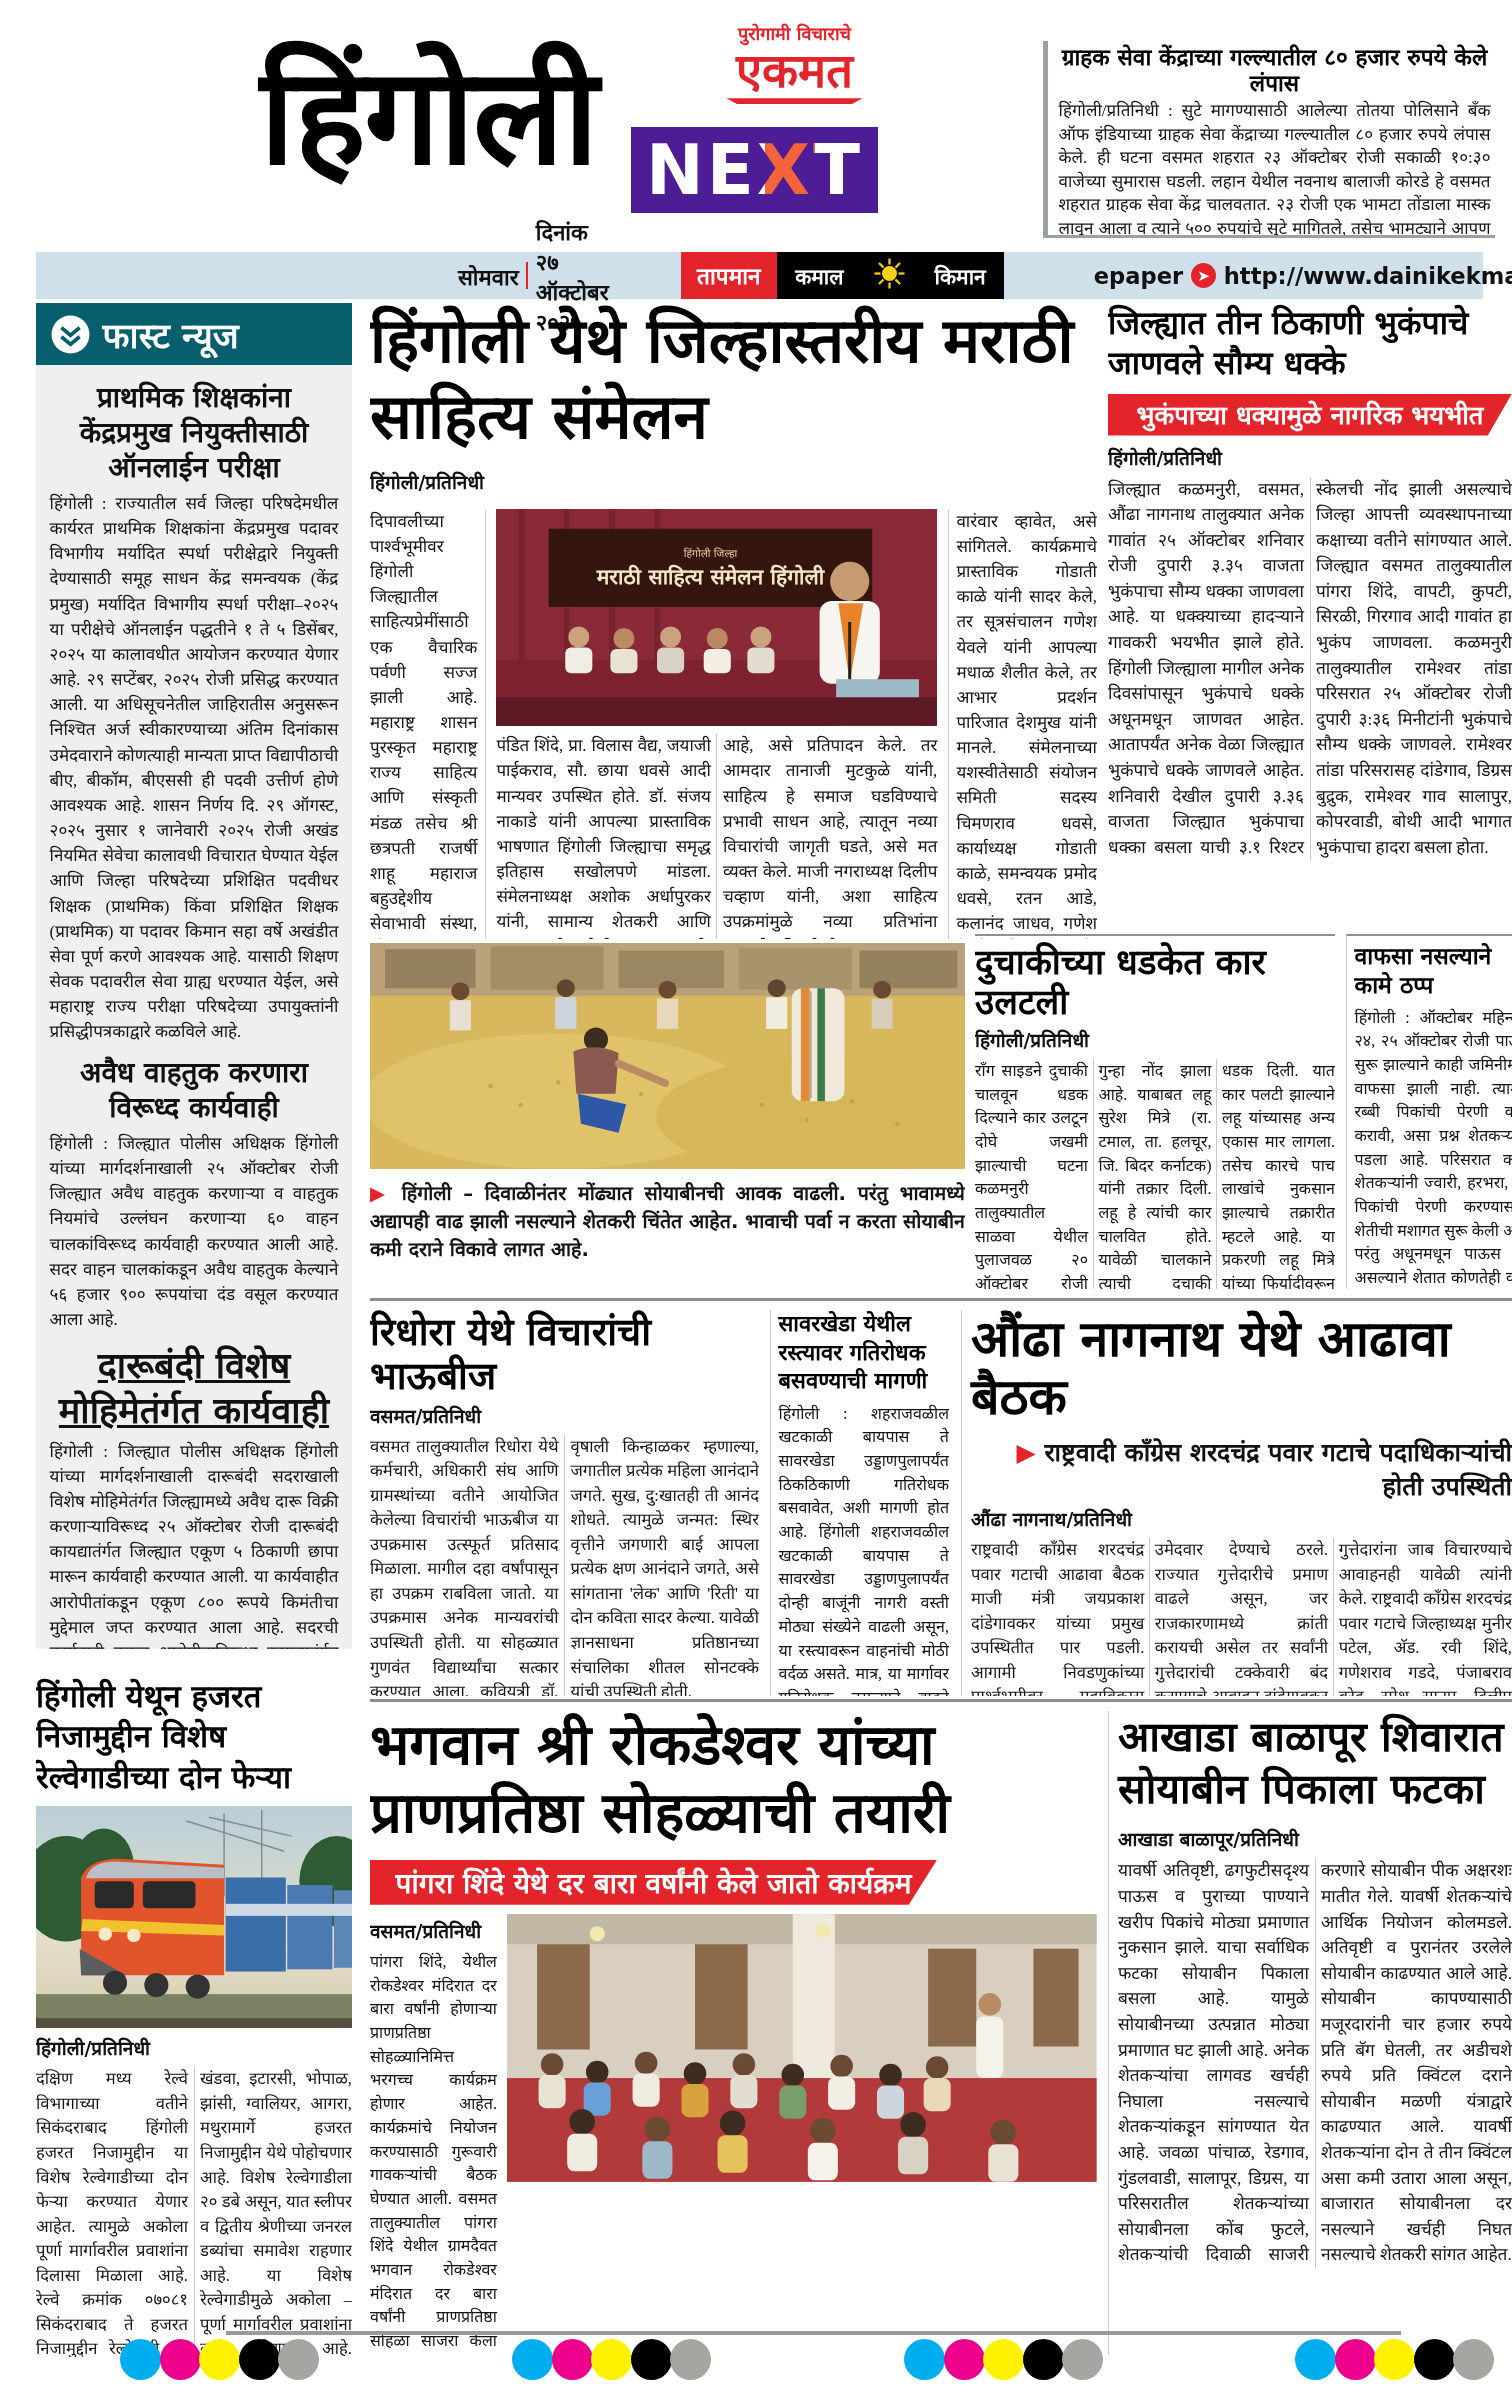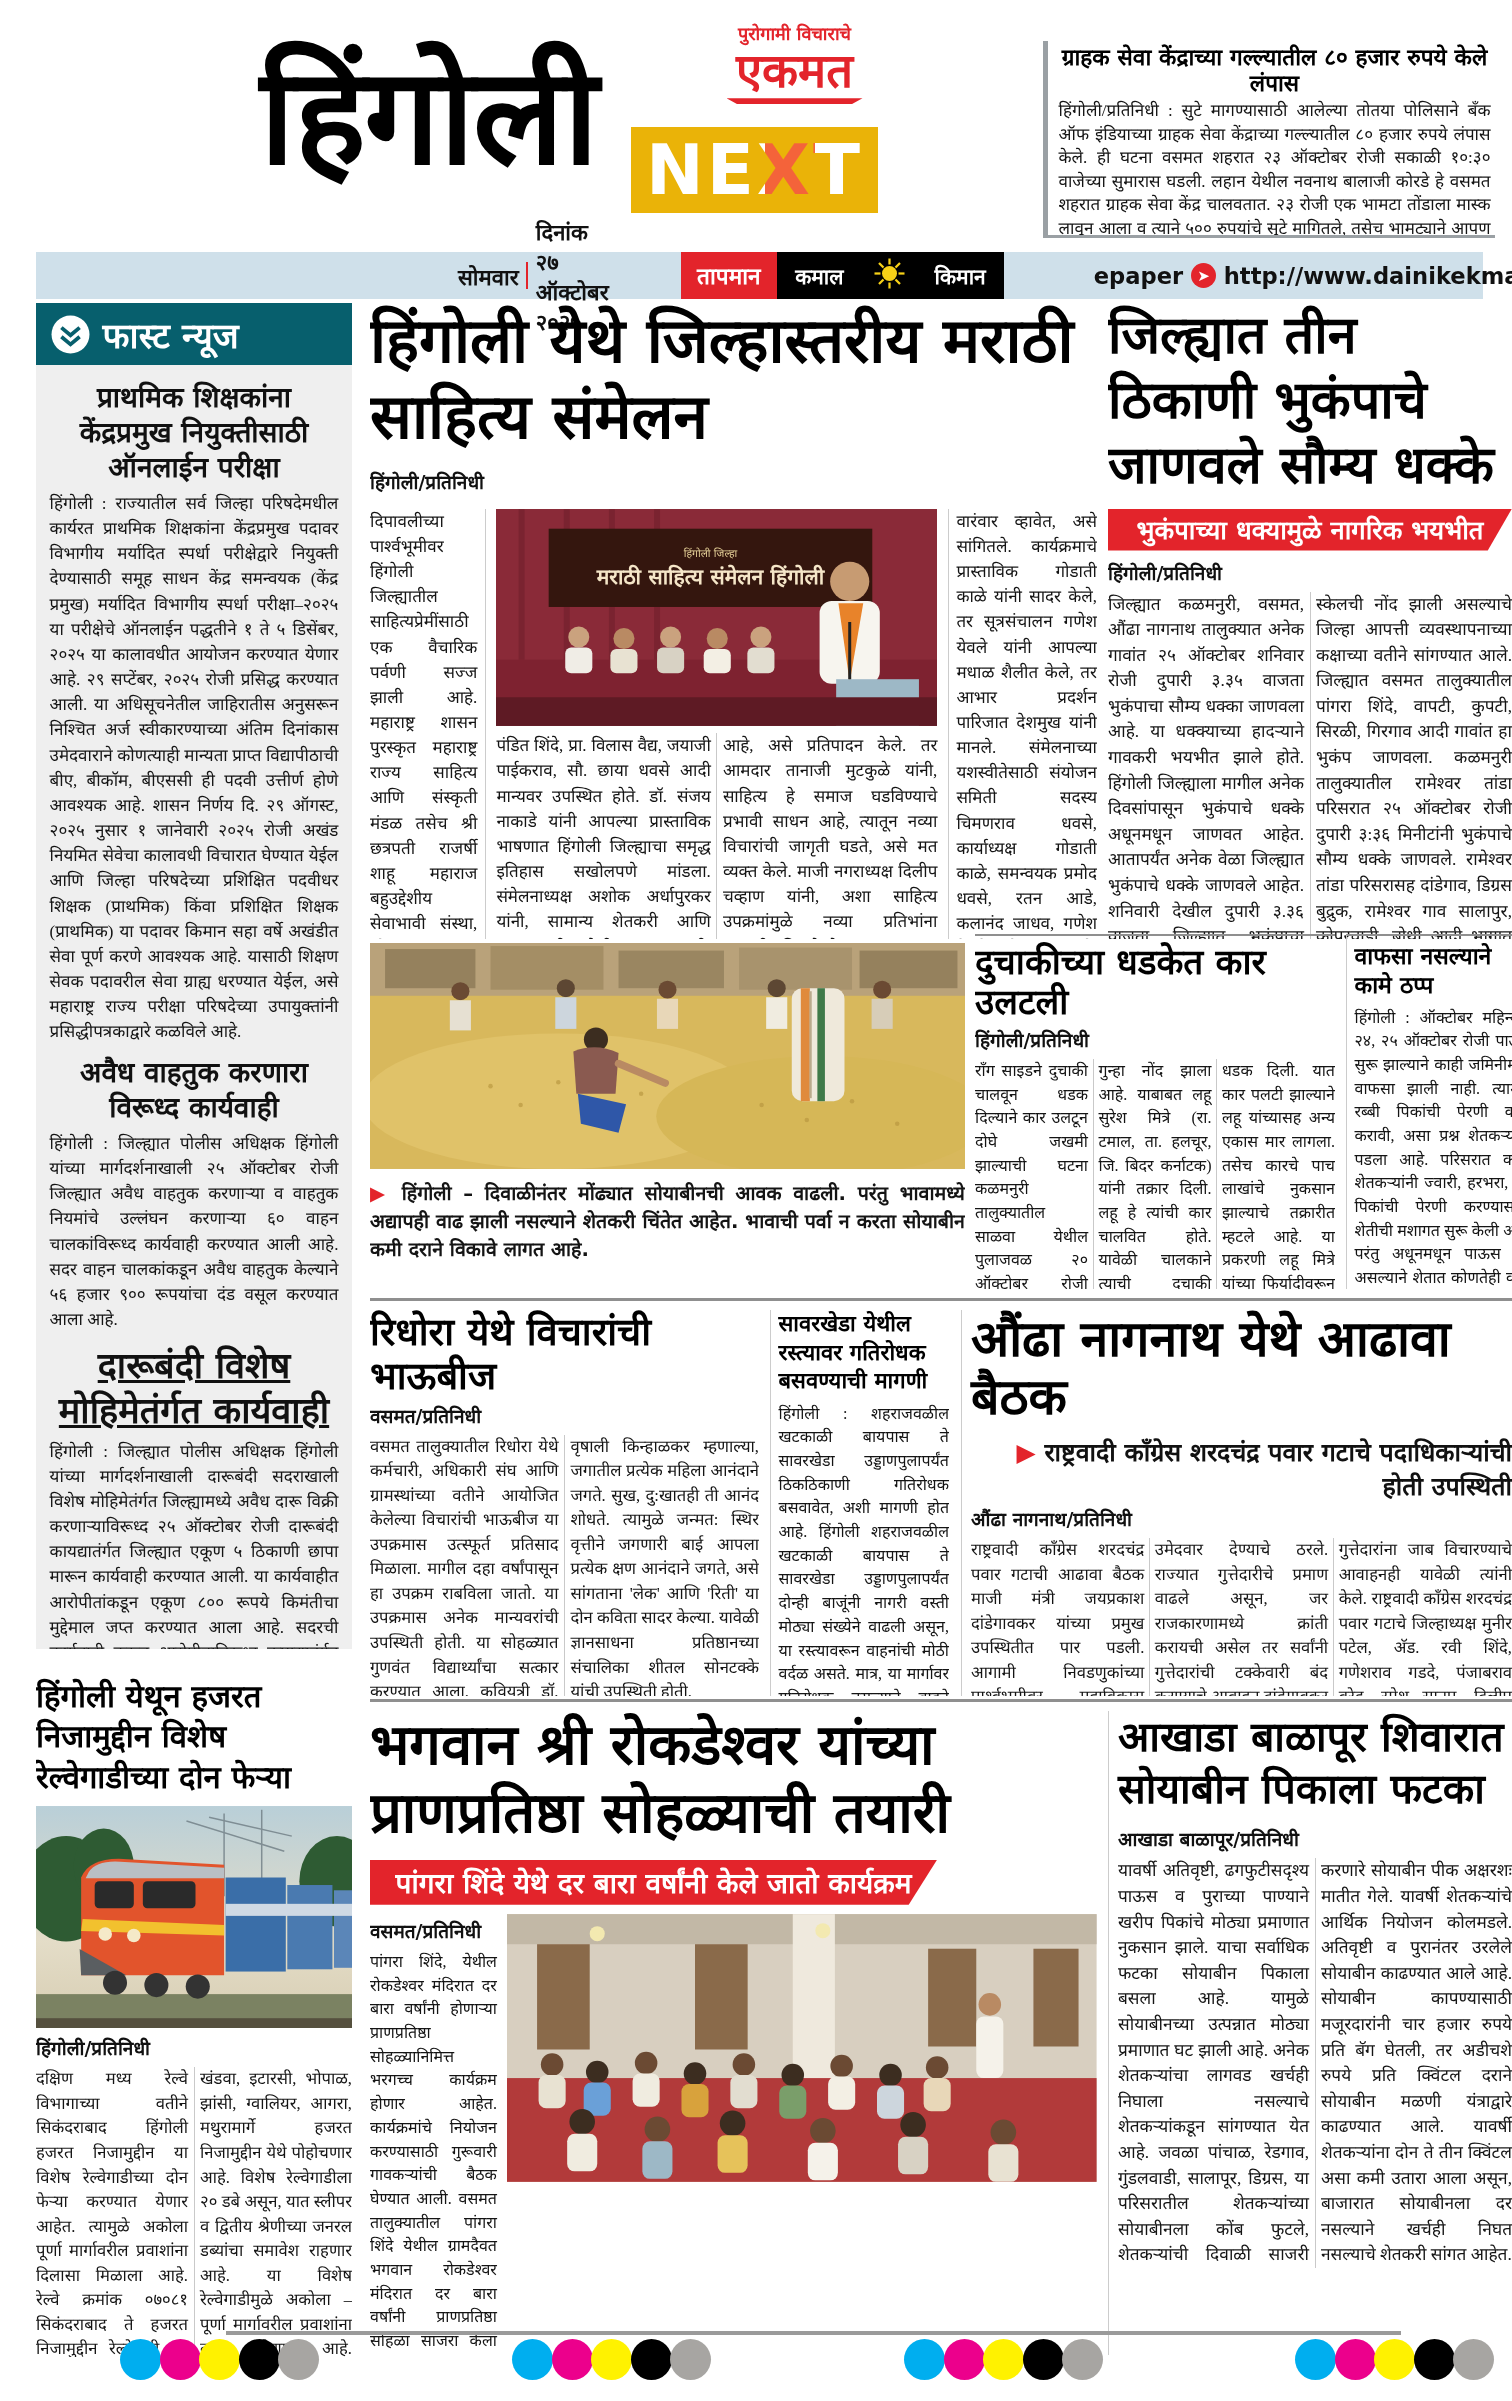--- a/index.html
+++ b/index.html
@@ -25,21 +25,21 @@
 
 <div id="page">
 
   <div class="abs" style="left:0;top:0;width:1512px;height:249px;">
     <div class="abs hl" style="left:260px;top:30px;width:392px;font-size:134px;line-height:1.3;letter-spacing:-1.5px;">हिंगोली</div>
     <div class="abs" style="left:704px;top:21px;width:181px;text-align:center;">
       <div style="color:#e3242b;font-family:'DejaVu Sans',sans-serif;font-weight:bold;font-size:18px;">पुरोगामी विचाराचे</div>
       <div style="color:#e3242b;font-family:'DejaVu Sans',sans-serif;font-weight:900;font-size:47px;line-height:1.1;">एकमत</div>
       <div style="width:136px;height:6px;background:#e3242b;margin:1.5px auto 0 auto;clip-path:polygon(0 0,100% 0,92% 100%,8% 100%);"></div>
     </div>
-    <div class="abs" style="left:631px;top:127px;width:247px;height:86px;background:#eab308;display:flex;align-items:center;justify-content:center;">
+    <div class="abs" style="left:631px;top:127px;width:247px;height:86px;background:#4c1d95;display:flex;align-items:center;justify-content:center;">
       <span style="color:#fff;font-family:'DejaVu Sans',sans-serif;font-weight:900;font-size:69px;letter-spacing:3px;
                    background:linear-gradient(90deg,#fff 0 55%,#f4633a 55% 78%,#fff 78%);-webkit-background-clip:text;background-clip:text;-webkit-text-fill-color:transparent;">NEXT</span>
     </div>
 
     <div class="abs" style="left:1043px;top:41px;width:452px;height:197px;border-left:5.3px solid #9aa0a4;border-bottom:3.8px solid #9aa0a4;padding:3px 4.5px 3px 10.5px;box-sizing:border-box;overflow:hidden;">
       <div class="hl" style="font-size:22.6px;text-align:center;margin-bottom:3px;">ग्राहक सेवा केंद्राच्या गल्ल्यातील ८० हजार रुपये केले लंपास</div>
       <div class="body-txt" style="font-size:17px;line-height:1.38;">हिंगोली/प्रतिनिधी :  सुटे मागण्यासाठी आलेल्या तोतया पोलिसाने बँक ऑफ इंडियाच्या ग्राहक सेवा केंद्राच्या गल्ल्यातील ८० हजार रुपये लंपास केले. ही घटना वसमत शहरात २३ ऑक्टोबर रोजी सकाळी १०:३० वाजेच्या सुमारास घडली. लहान येथील नवनाथ बालाजी कोरडे हे वसमत शहरात ग्राहक सेवा केंद्र चालवतात. २३ रोजी एक भामटा तोंडाला मास्क लावून आला व त्याने ५०० रुपयांचे सुटे मागितले, तसेच भामट्याने आपण पोलिस कर्मचारी असल्याचे सांगून ओळखपत्र दाखविले. यावेळी त्याने नजर चुकवून गल्ल्यातील ८० हजार रुपये लंपास केले. याप्रकरणी नवनाथ कोरडे यांच्या फिर्यादीवरून भामट्याविरुद्ध वसमत शहर पोलिस ठाण्यात गुन्हा नोंद झाला आहे.</div>
     </div>
   </div>
 
@@ -149,21 +149,21 @@
           </g>
           <rect x="0" y="250" width="586" height="38" fill="#5e1a24"></rect>
         </svg>
         <div class="body-txt cols2" style="font-size:17px;margin-top:7.5px;">पंडित शिंदे, प्रा. विलास वैद्य, जयाजी पाईकराव, सौ. छाया धवसे आदी मान्यवर उपस्थित होते. डॉ. संजय नाकाडे यांनी आपल्या प्रास्ताविक भाषणात हिंगोली जिल्ह्याचा समृद्ध इतिहास सखोलपणे मांडला. संमेलनाध्यक्ष अशोक अर्धापुरकर यांनी, सामान्य शेतकरी आणि कष्टकऱ्यांनी बोलीभाषा जगवली, हाच खरा मराठी संस्कृतीचा पाया आहे, असे प्रतिपादन केले. तर आमदार तानाजी मुटकुळे यांनी, साहित्य हे समाज घडविण्याचे प्रभावी साधन आहे, त्यातून नव्या विचारांची जागृती घडते, असे मत व्यक्त केले. माजी नगराध्यक्ष दिलीप चव्हाण यांनी, अशा साहित्य उपक्रमांमुळे नव्या प्रतिभांना व्यासपीठ मिळते; हे उपक्रम</div>
       </div>
       <div class="body-txt" style="width:148px;font-size:17px;border-left:0.8px solid #ccc;padding-left:7.5px;">वारंवार व्हावेत, असे सांगितले. कार्यक्रमाचे प्रास्ताविक गोडाती काळे यांनी सादर केले, तर सूत्रसंचालन गणेश येवले यांनी आपल्या मधाळ शैलीत केले, तर आभार प्रदर्शन पारिजात देशमुख यांनी मानले. संमेलनाच्या यशस्वीतेसाठी संयोजन समिती सदस्य चिमणराव धवसे, कार्याध्यक्ष गोडाती काळे, समन्वयक प्रमोद धवसे, रतन आडे, कलानंद जाधव, गणेश येवले, सौ. सुमन दुबे, राधिका देशमुख, पारिजात देशमुख, राजकुमार मोरगे यांनी विशेष प्रयत्न केले. या दोन दिवसांच्या संमेलनात जिल्ह्यातील कवी, साहित्यिक, लेखक आणि रसिक मोठ्या संख्येने सहभागी झाले असून, हिंगोलीत साहित्यानुरागाचा झंकार उमटला आहे.</div>
     </div>
   </div>
 
   <div class="abs" style="left:1108px;top:303px;width:404px;height:636px;overflow:hidden;">
-    <div class="hl" style="font-size:52px;line-height:1.25;">जिल्ह्यात तीन ठिकाणी भुकंपाचे जाणवले सौम्य धक्के</div>
+    <div class="hl" style="font-size:32px;line-height:1.25;">जिल्ह्यात तीन ठिकाणी भुकंपाचे जाणवले सौम्य धक्के</div>
     <div class="kicker" style="height:42px;font-size:25.6px;margin-top:10.5px;clip-path:polygon(0 0,100% 0,94% 100%,0 100%);">भुकंपाच्या धक्यामुळे नागरिक भयभीत</div>
     <div class="byline" style="margin-top:9px;">हिंगोली/प्रतिनिधी</div>
     <div class="body-txt cols2" style="font-size:17.3px;">जिल्ह्यात कळमनुरी, वसमत, औंढा नागनाथ तालुक्यात अनेक गावांत २५ ऑक्टोबर शनिवार रोजी दुपारी ३.३५ वाजता भुकंपाचा सौम्य धक्का जाणवला आहे. या धक्क्याच्या हादऱ्याने गावकरी भयभीत झाले होते. हिंगोली जिल्ह्याला मागील अनेक दिवसांपासून भुकंपाचे धक्के अधूनमधून जाणवत आहेत. आतापर्यंत अनेक वेळा जिल्ह्यात भुकंपाचे धक्के जाणवले आहेत. शनिवारी देखील दुपारी ३.३६ वाजता जिल्ह्यात भुकंपाचा धक्का बसला याची ३.१ रिश्टर स्केलची नोंद झाली असल्याचे जिल्हा आपत्ती व्यवस्थापनाच्या कक्षाच्या वतीने सांगण्यात आले. जिल्ह्यात वसमत तालुक्यातील पांगरा शिंदे, वापटी, कुपटी, सिरळी, गिरगाव आदी गावांत हा भुकंप जाणवला. कळमनुरी तालुक्यातील रामेश्वर तांडा परिसरात २५ ऑक्टोबर रोजी दुपारी ३:३६ मिनीटांनी भुकंपाचे सौम्य धक्के जाणवले. रामेश्वर तांडा परिसरासह दांडेगाव, डिग्रस बुद्रुक, रामेश्वर गाव सालापुर, कोपरवाडी, बोथी आदी भागात भुकंपाचा हादरा बसला होता.</div>
   </div>
 
   <div class="abs" style="left:370px;top:943px;width:595px;height:346px;overflow:hidden;">
     <svg width="595" height="226" viewBox="0 0 790 300" style="display:block;">
       <rect width="790" height="300" fill="#d8b85c"></rect>
       <rect x="0" y="0" width="790" height="70" fill="#b9a27a"></rect>
       <g opacity="0.8">

